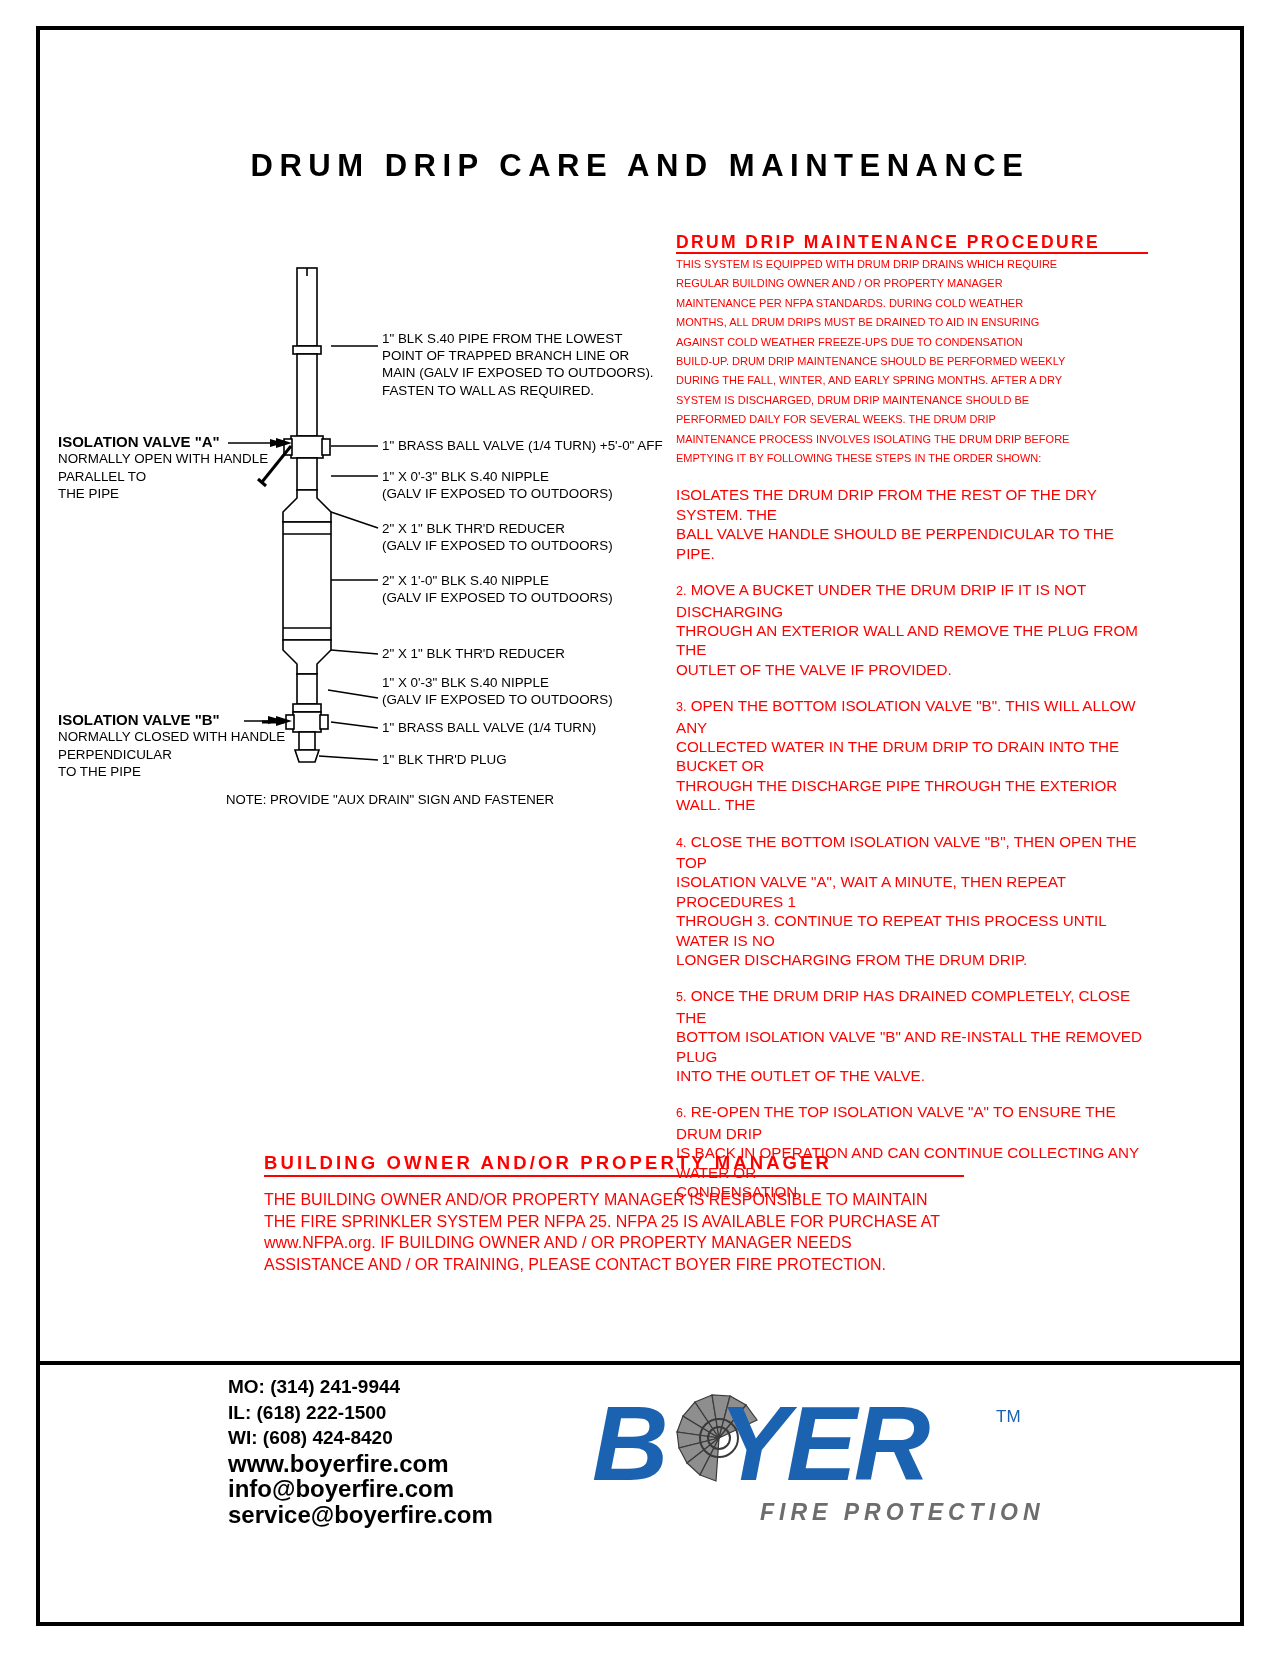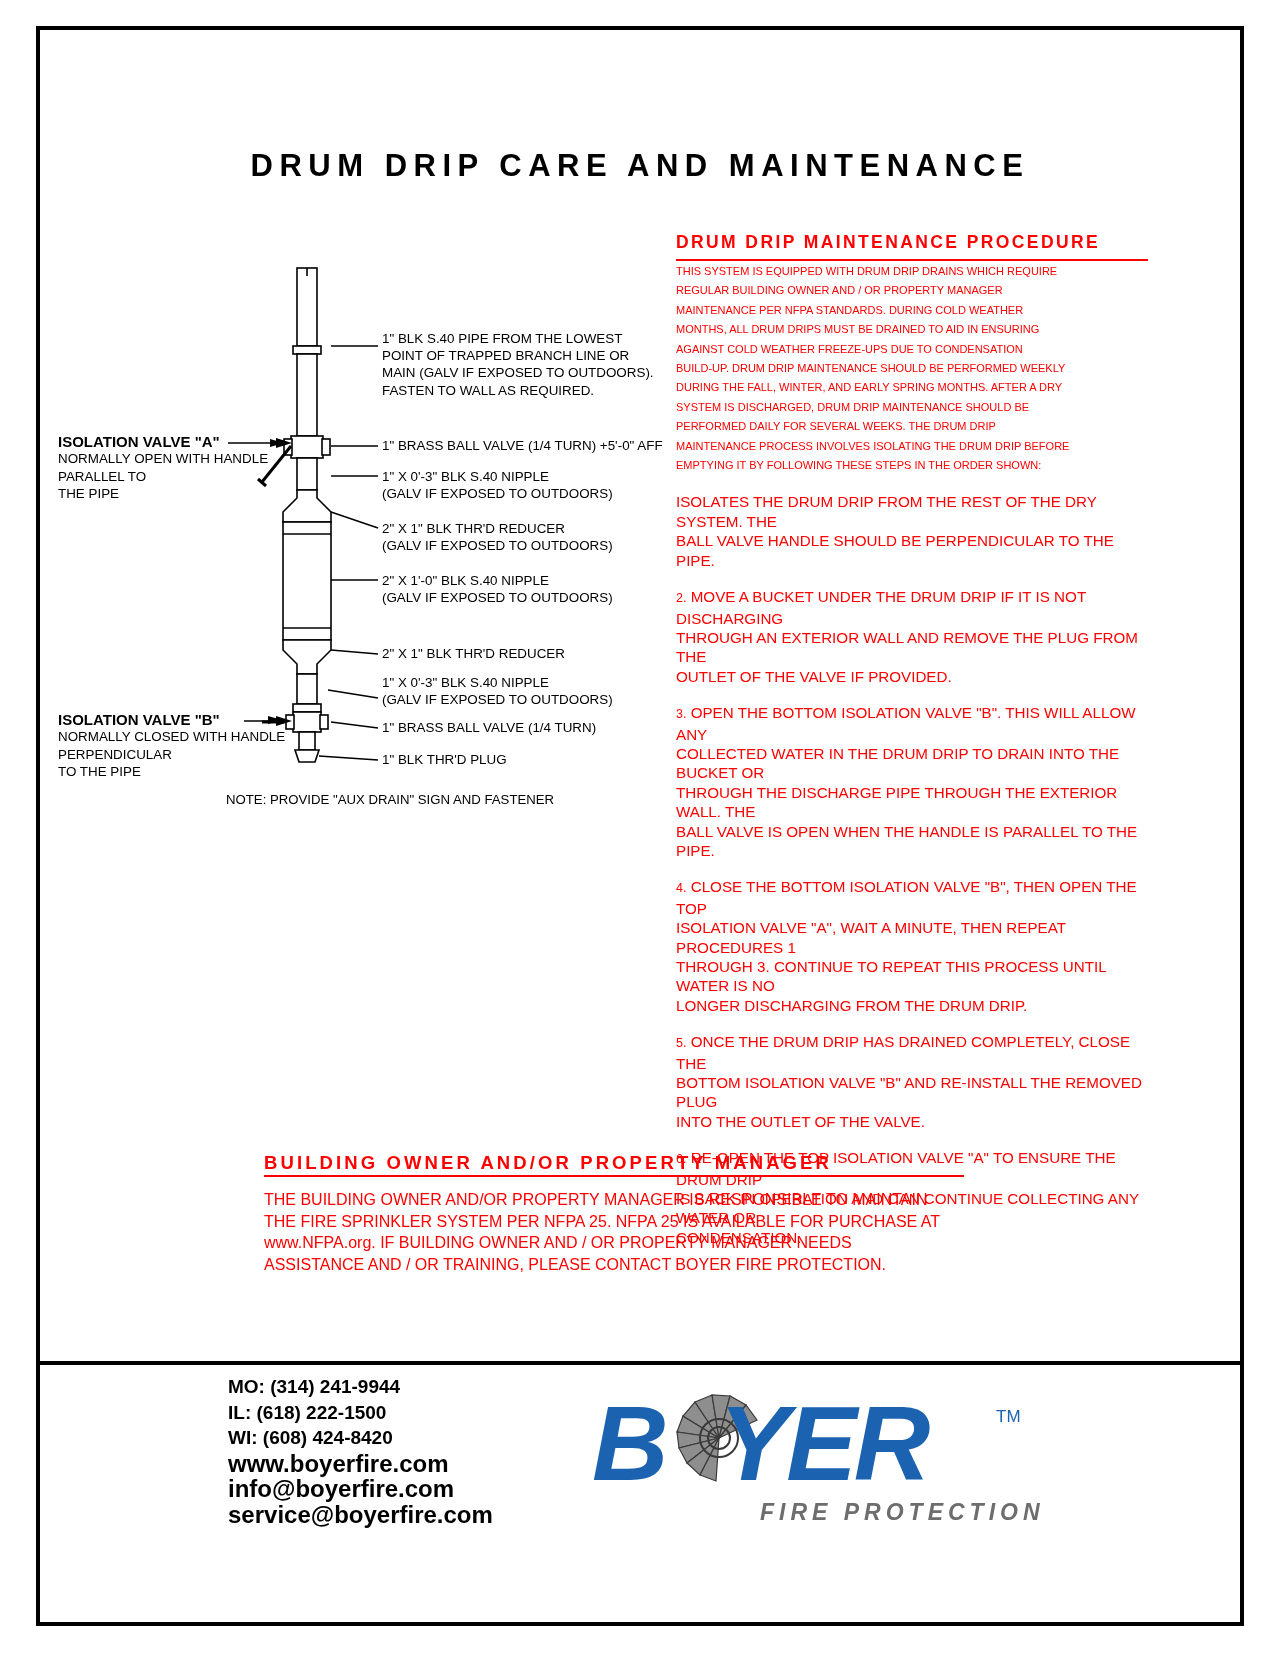--- a/index.html
+++ b/index.html
@@ -10,21 +10,21 @@
   
   .outer-frame{position:absolute;left:36px;top:26px;width:1208px;height:1600px;border:4px solid #000;box-sizing:border-box;}
 
   
   .doc-title{position:absolute;left:36px;top:148px;width:1208px;text-align:center;
     font-family:"Liberation Sans",sans-serif;font-size:31px;font-weight:bold;letter-spacing:6.5px;color:#000;}
 
   
   .red-col{position:absolute;left:676px;top:232px;width:472px;color:#ff0000;}
   .red-head{font-size:17.5px;font-weight:bold;letter-spacing:2.4px;line-height:20px;
-    border-bottom:2px solid #ff0000;padding-bottom:7px;margin-bottom:1px;white-space:nowrap;}
+    border-bottom:2px solid #ff0000;padding-bottom:0;margin-bottom:1px;white-space:nowrap;}
   .red-body{font-size:11px;line-height:19.4px;}
   .step{margin-top:17px;font-size:15.2px;line-height:19.4px;}
   .step .num{font-size:12.5px;}
 
   
   .owner-block{position:absolute;left:264px;top:1152px;width:700px;color:#ff0000;}
   .owner-head{font-size:18.5px;font-weight:bold;letter-spacing:3.1px;line-height:22px;
     border-bottom:2px solid #ff0000;padding-bottom:1px;white-space:nowrap;}
   .owner-p{font-size:16px;line-height:21.5px;margin-top:12px;}
 
@@ -206,21 +206,20 @@
         <span>MOVE A BUCKET UNDER THE DRUM DRIP IF IT IS NOT DISCHARGING</span></div>
       <div>THROUGH AN EXTERIOR WALL AND REMOVE THE PLUG FROM THE</div>
       <div>OUTLET OF THE VALVE IF PROVIDED.</div>
     </div>
 
     <div class="step">
       <div><span class="num">3.</span>
         <span>OPEN THE BOTTOM ISOLATION VALVE "B".  THIS WILL ALLOW ANY</span></div>
       <div>COLLECTED WATER IN THE DRUM DRIP TO DRAIN INTO THE BUCKET OR</div>
       <div>THROUGH THE DISCHARGE PIPE THROUGH THE EXTERIOR WALL.  THE</div>
-      <div>BALL VALVE IS OPEN  WHEN THE HANDLE IS PARALLEL TO THE PIPE.</div>
     </div>
 
     <div class="step">
       <div><span class="num">4.</span>
         <span>CLOSE THE BOTTOM ISOLATION VALVE "B", THEN OPEN THE TOP</span></div>
       <div>ISOLATION VALVE "A", WAIT A MINUTE, THEN REPEAT PROCEDURES 1</div>
       <div>THROUGH 3.  CONTINUE TO REPEAT THIS PROCESS UNTIL WATER IS NO</div>
       <div>LONGER DISCHARGING FROM THE DRUM DRIP.</div>
     </div>
 

